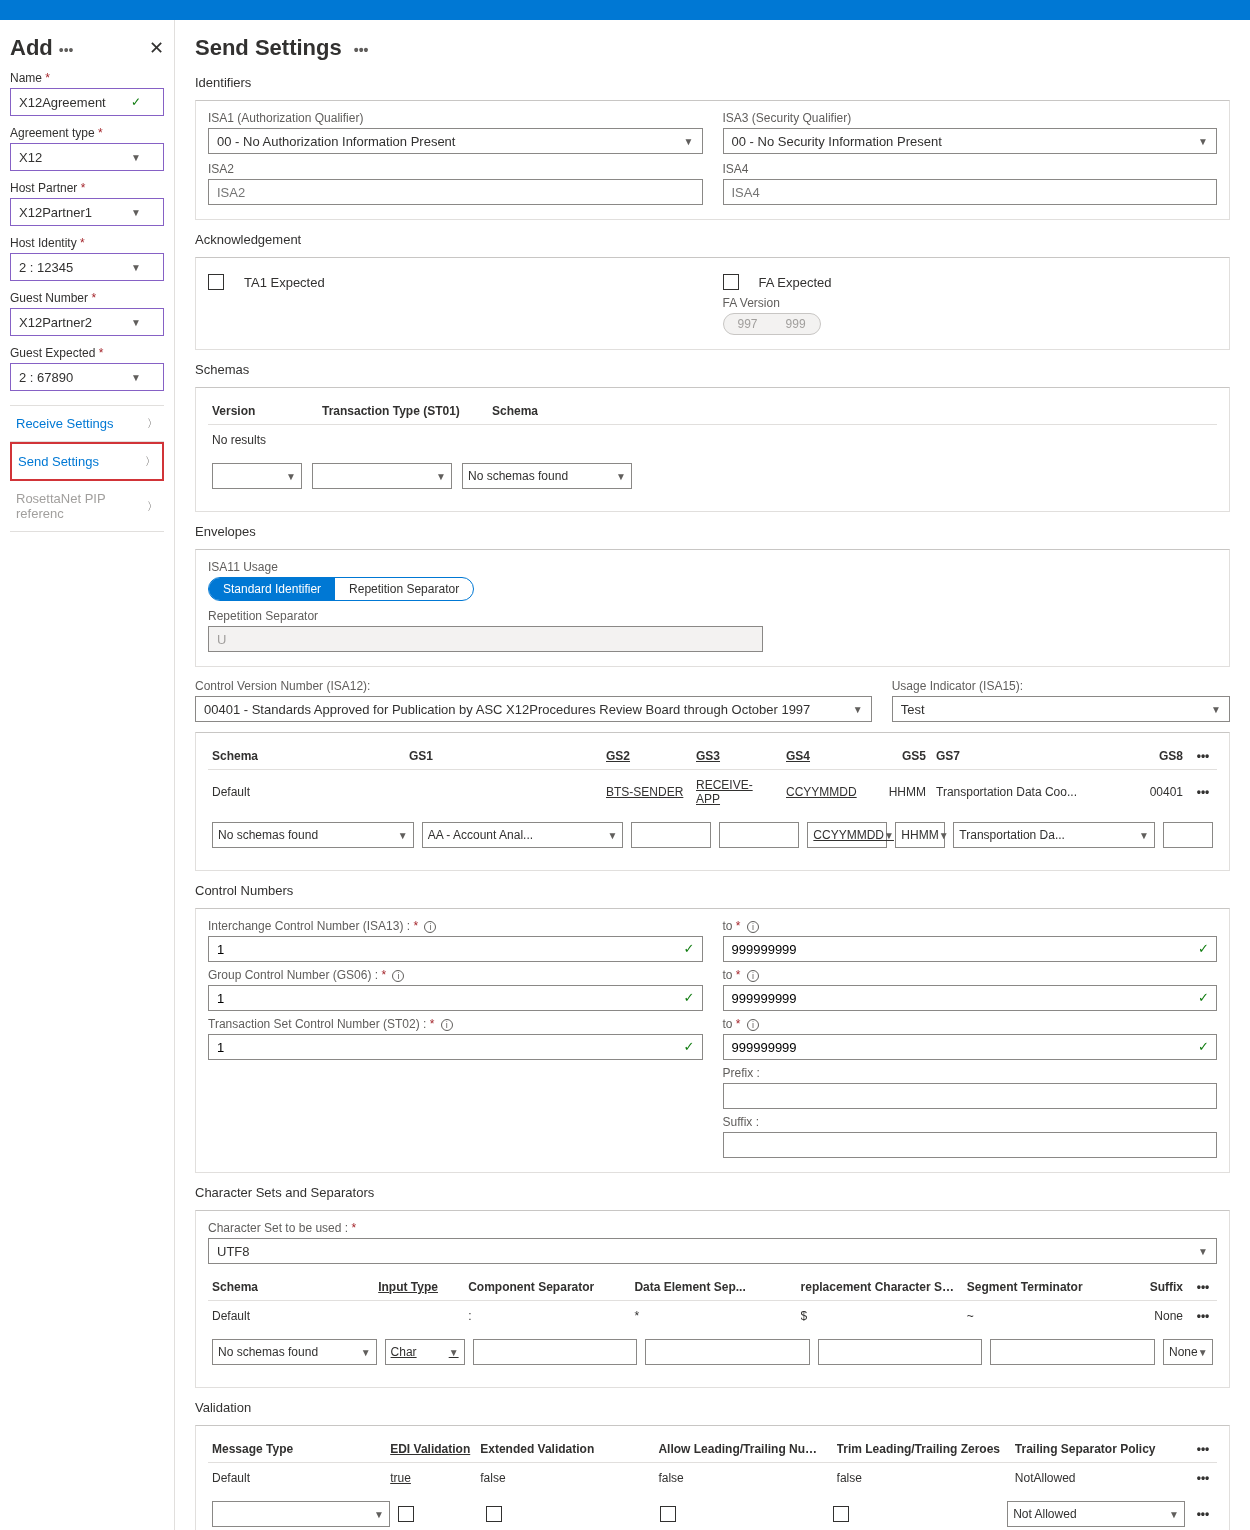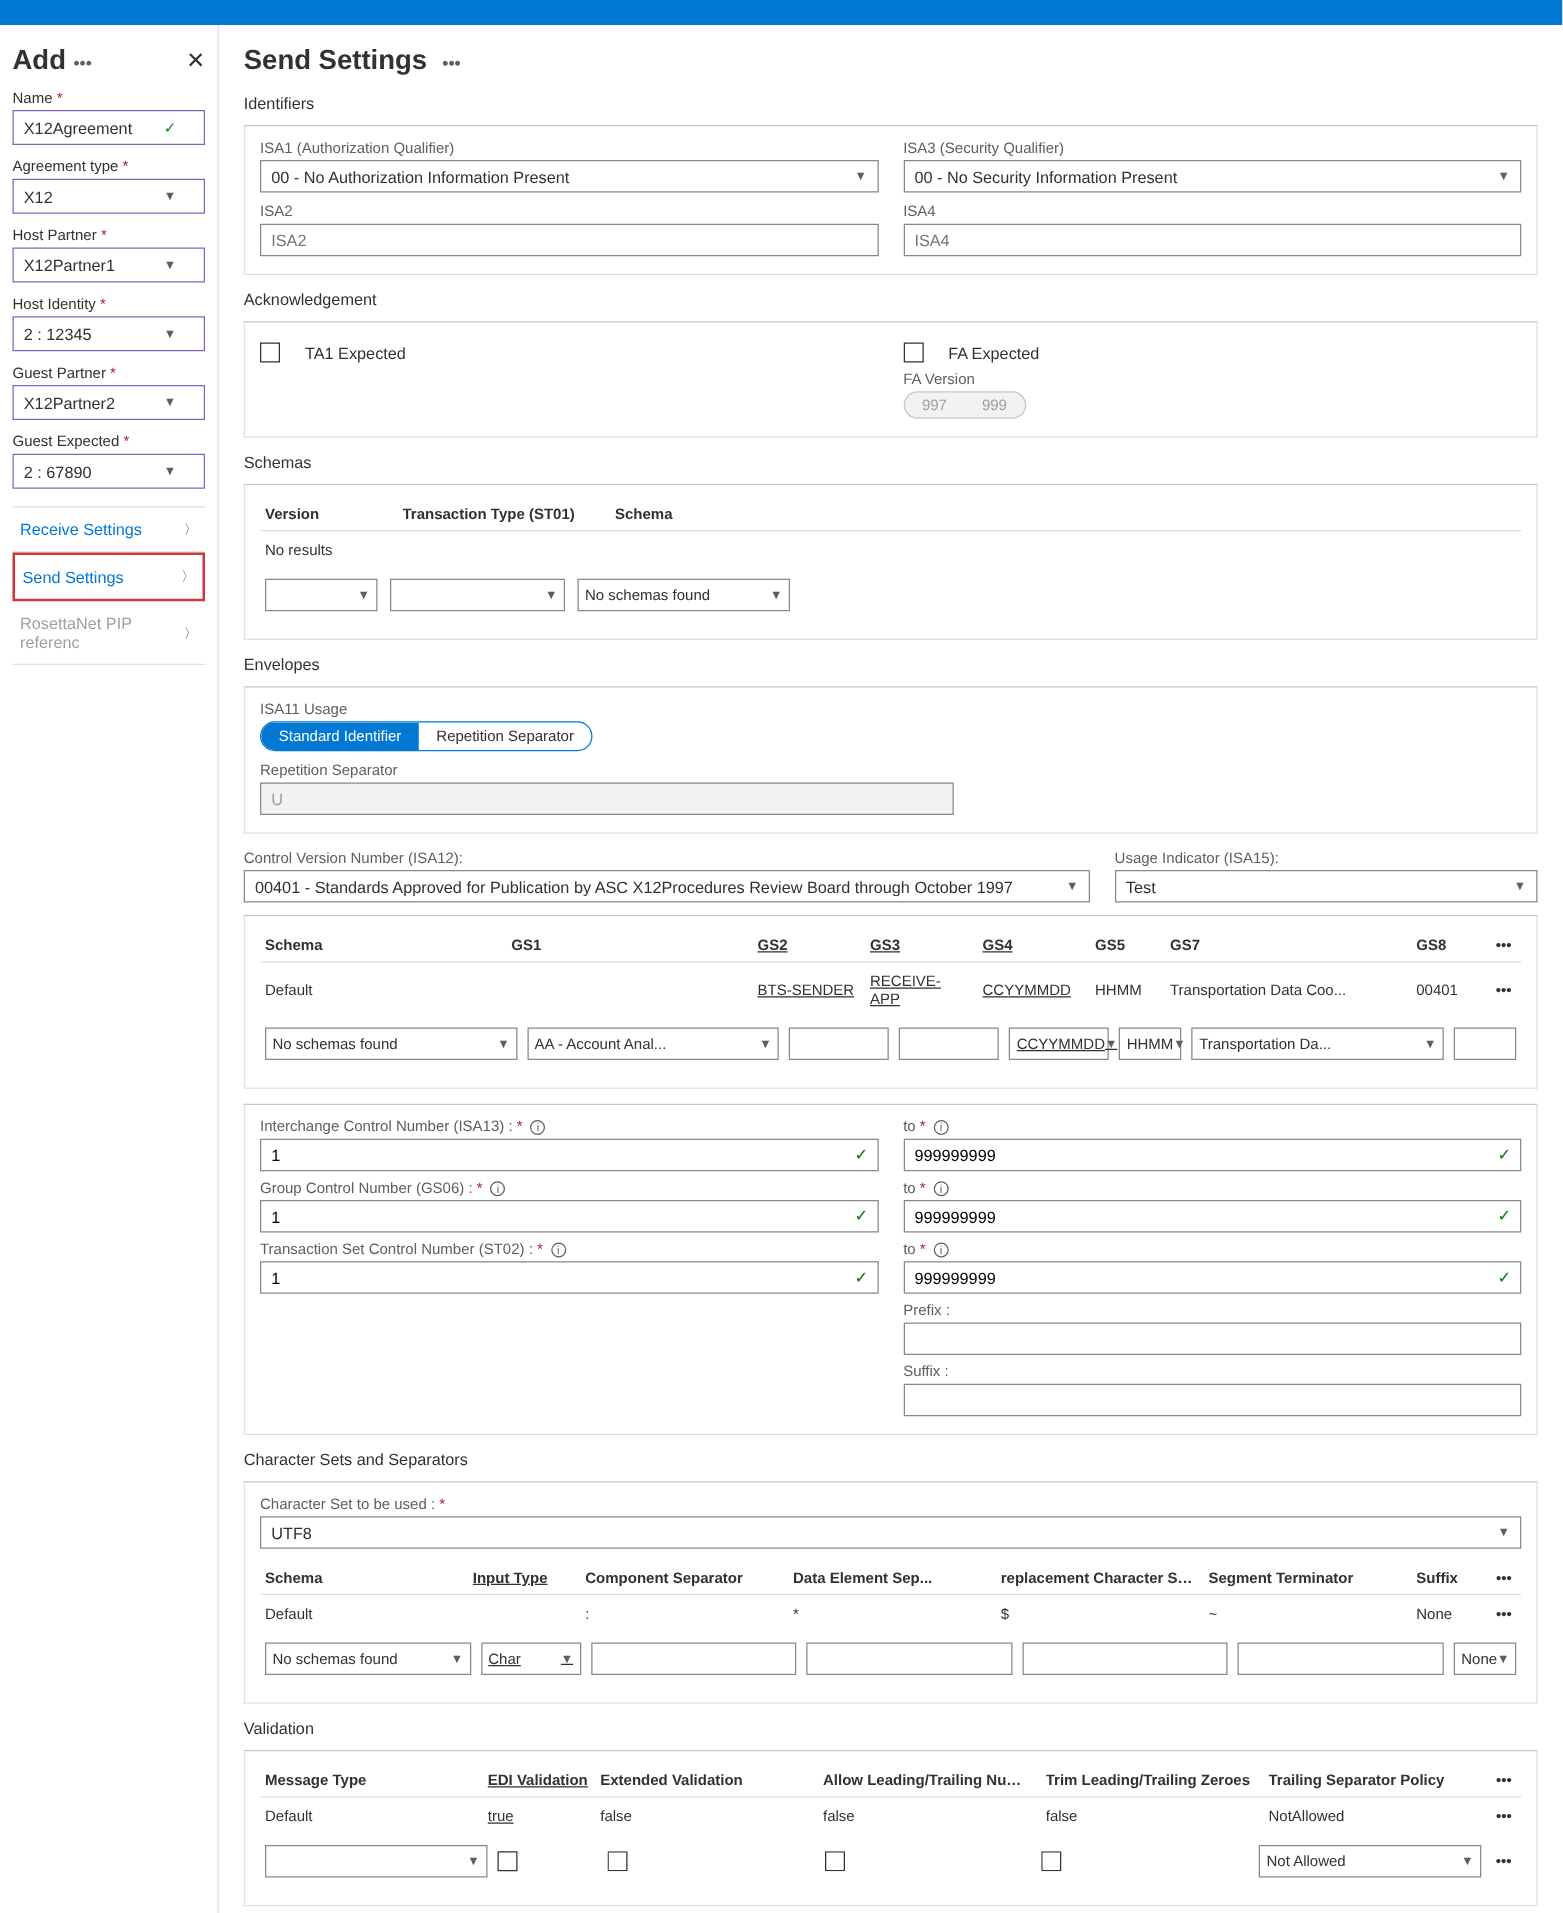--- a/index.html
+++ b/index.html
@@ -37,21 +37,21 @@
 .checkbox { width: 16px; height: 16px; border: 1px solid #323130; }
 .toggle-group { display: inline-flex; border: 1px solid #c8c6c4; border-radius: 14px; overflow: hidden; background: #f3f2f1; }
 .toggle-group span { padding: 3px 14px; font-size: 12px; color: #a19f9d; }
 .pill-group { display: inline-flex; border: 1px solid #0078d4; border-radius: 14px; overflow: hidden; }
 .pill-group span { padding: 4px 14px; font-size: 12px; }
 .pill-group .active { background: #0078d4; color: #fff; }
 .table-header { display: flex; font-weight: 600; font-size: 12px; padding: 6px 4px; border-bottom: 1px solid #e1dfdd; gap: 10px; }
 .table-row { display: flex; padding: 8px 4px; font-size: 12px; gap: 10px; align-items: center; }
 .cell { flex: 1; overflow: hidden; text-overflow: ellipsis; white-space: nowrap; }
 .cell-sm { width: 80px; flex: 0 0 80px; text-decoration: underline; }
-.cell-xs { width: 50px; flex: 0 0 50px; }
+.cell-xs { width: 50px; flex: 0 0 50px; text-align: right; }
 .more-dots { width: 20px; flex: 0 0 20px; text-align: center; font-weight: bold; }
 .info-icon { display: inline-block; width: 12px; height: 12px; border: 1px solid #605e5c; border-radius: 50%; font-size: 9px; text-align: center; line-height: 11px; color: #605e5c; margin-left: 3px; }
 .dd-sm { border: 1px solid #8a8886; padding: 3px 5px; display: flex; justify-content: space-between; align-items: center; background: #fff; height: 26px; font-size: 12px; }
 .input-sm { border: 1px solid #8a8886; height: 26px; width: 100%; padding: 3px 5px; font-size: 12px; }
 </style>
 </head>
 <body>
 
 <div class="topbar"></div>
 <div class="layout">
@@ -81,21 +81,21 @@
         <span>X12Partner1</span>
         <span class="chevron">▼</span>
       </div>
 
     <label class="field-label"><span>Host Identity</span> <span class="req">*</span></label>
     <div class="select-box">
         <span>2 : 12345</span>
         <span class="chevron">▼</span>
       </div>
 
-    <label class="field-label"><span>Guest Partner</span> <span class="req">*</span></label>
+    <label class="field-label"><span>Guest Number</span> <span class="req">*</span></label>
     <div class="select-box">
         <span>X12Partner2</span>
         <span class="chevron">▼</span>
       </div>
 
     <label class="field-label"><span>Guest Expected</span> <span class="req">*</span></label>
     <div class="select-box">
         <span>2 : 67890</span>
         <span class="chevron">▼</span>
       </div>
@@ -269,20 +269,21 @@
             <span class="chevron">▼</span>
           </div>
         <div class="dd-sm cell">
             <span>Transportation Da...</span>
             <span class="chevron">▼</span>
           </div>
         <input class="input-sm cell-xs" style="">
       </div>
     </div>
 
+    <span class="section-title">Control Numbers</span>
     <div class="section">
       <div class="row">
         <div class="col">
             <span class="label-sm"><span>Interchange Control Number (ISA13) :</span> <span class="req">*</span> <span class="info-icon">i</span></span>
           <div class="valid-wrap"><input class="input" value="1" style=""><span class="check-icon">✓</span></div>
           </div>
         <div class="col">
             <span class="label-sm"><span>to</span> <span class="req">*</span> <span class="info-icon">i</span></span>
           <div class="valid-wrap"><input class="input" value="999999999" style=""><span class="check-icon">✓</span></div>
           </div>

